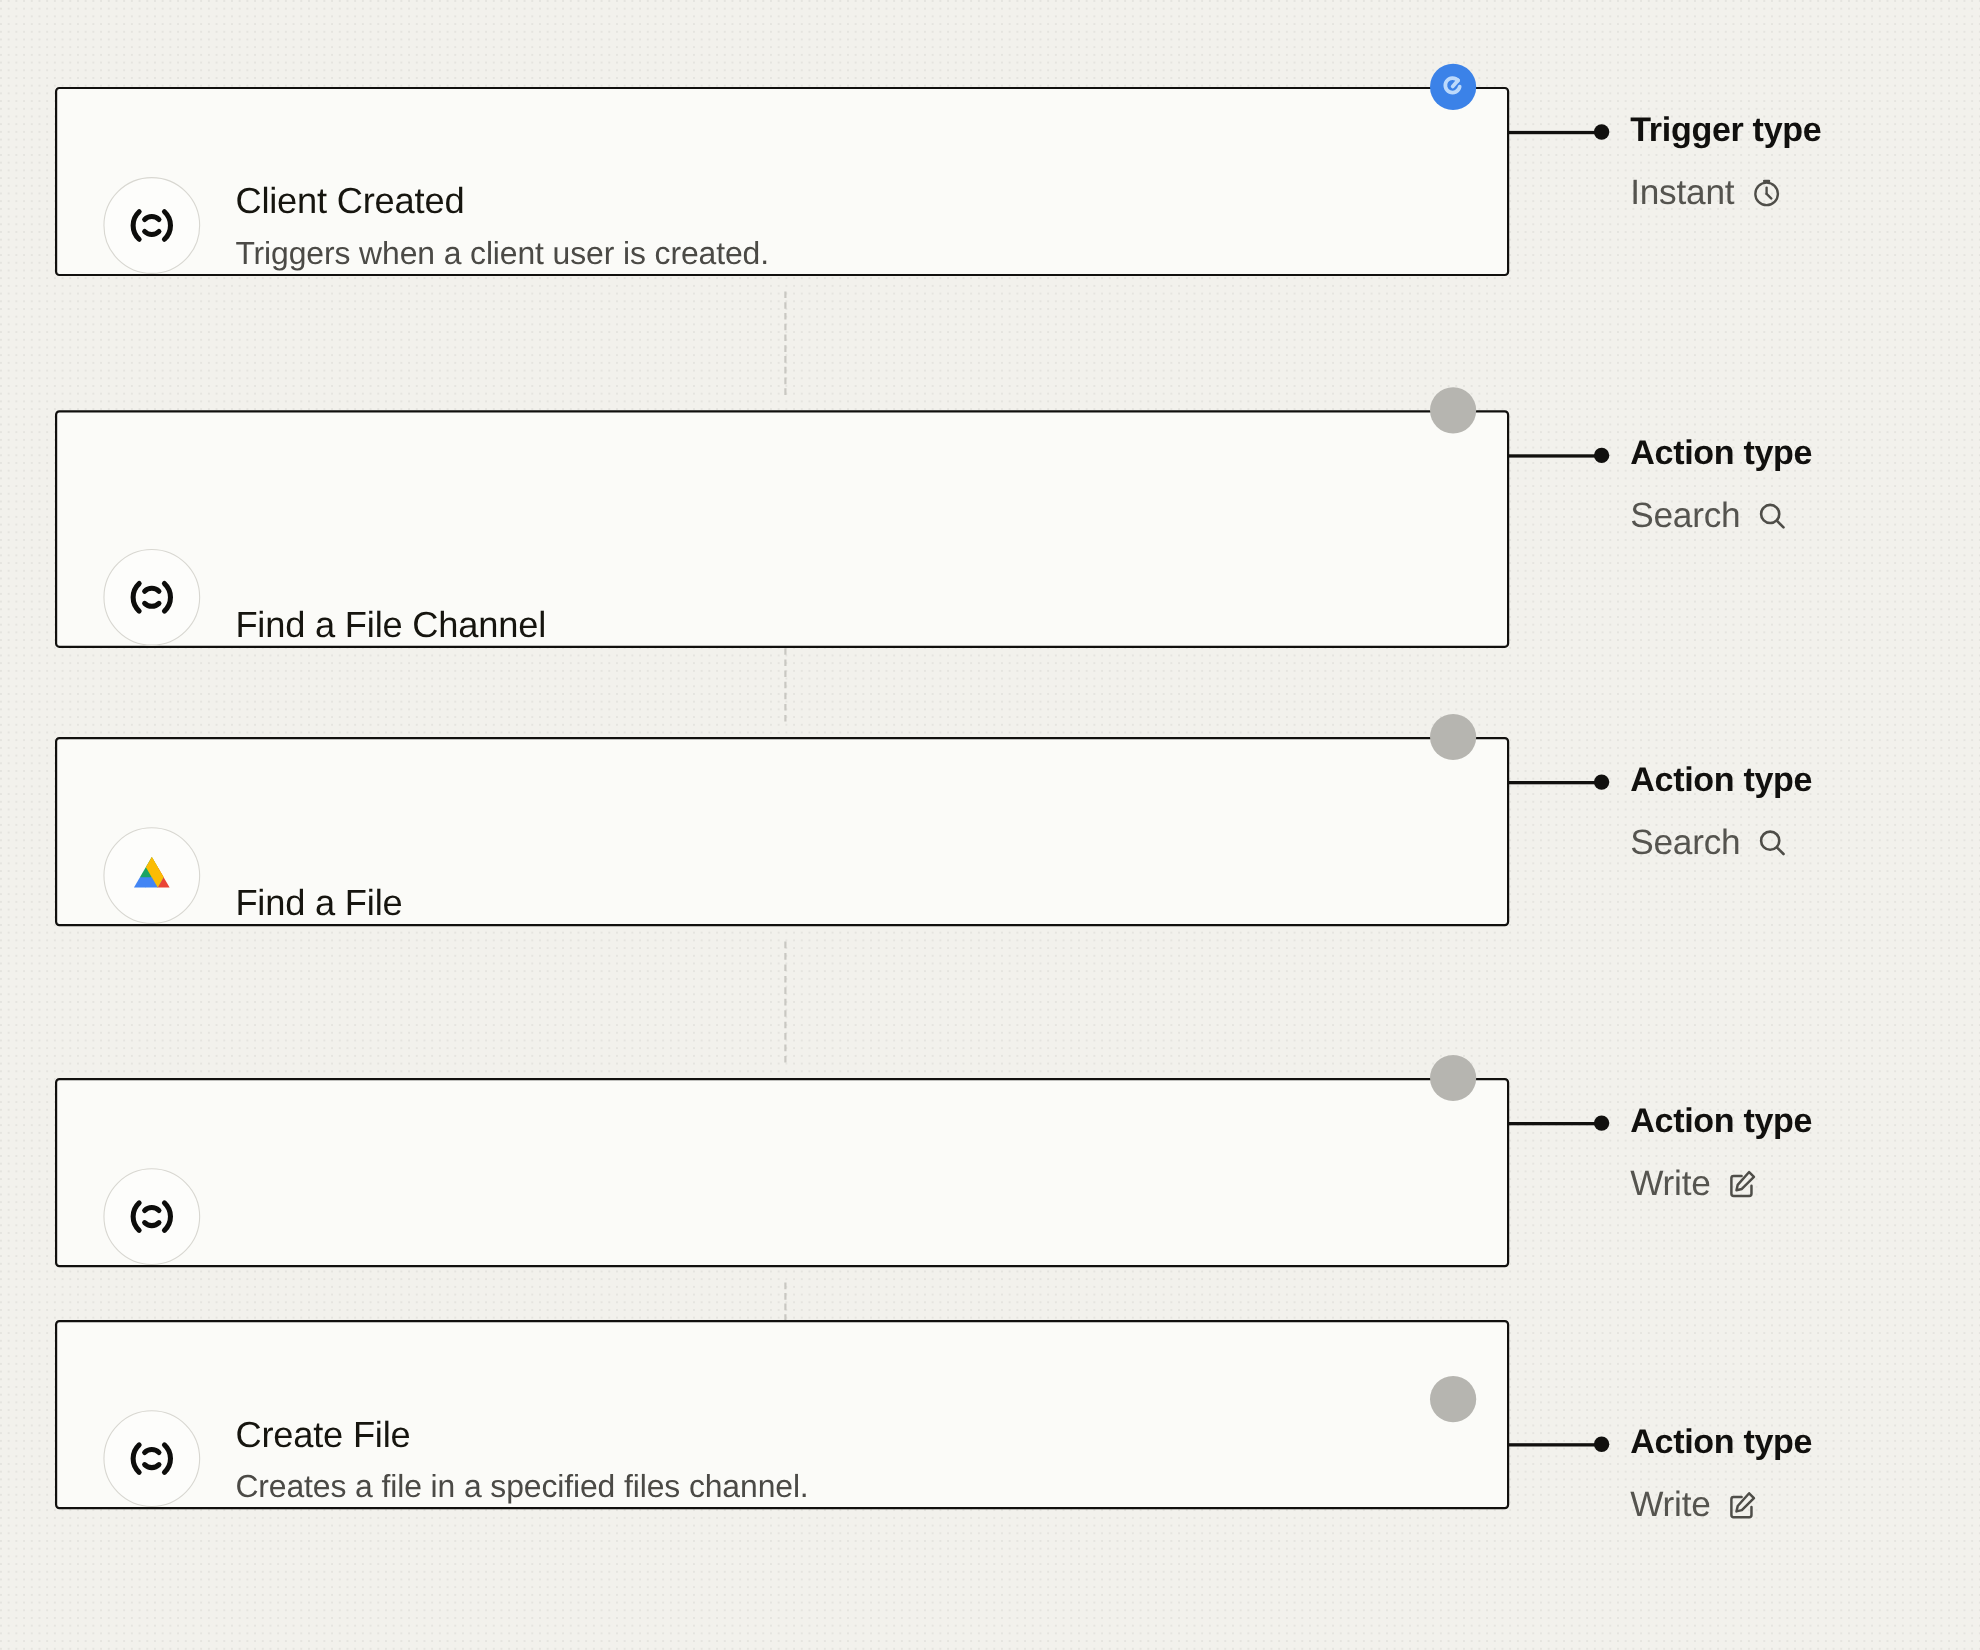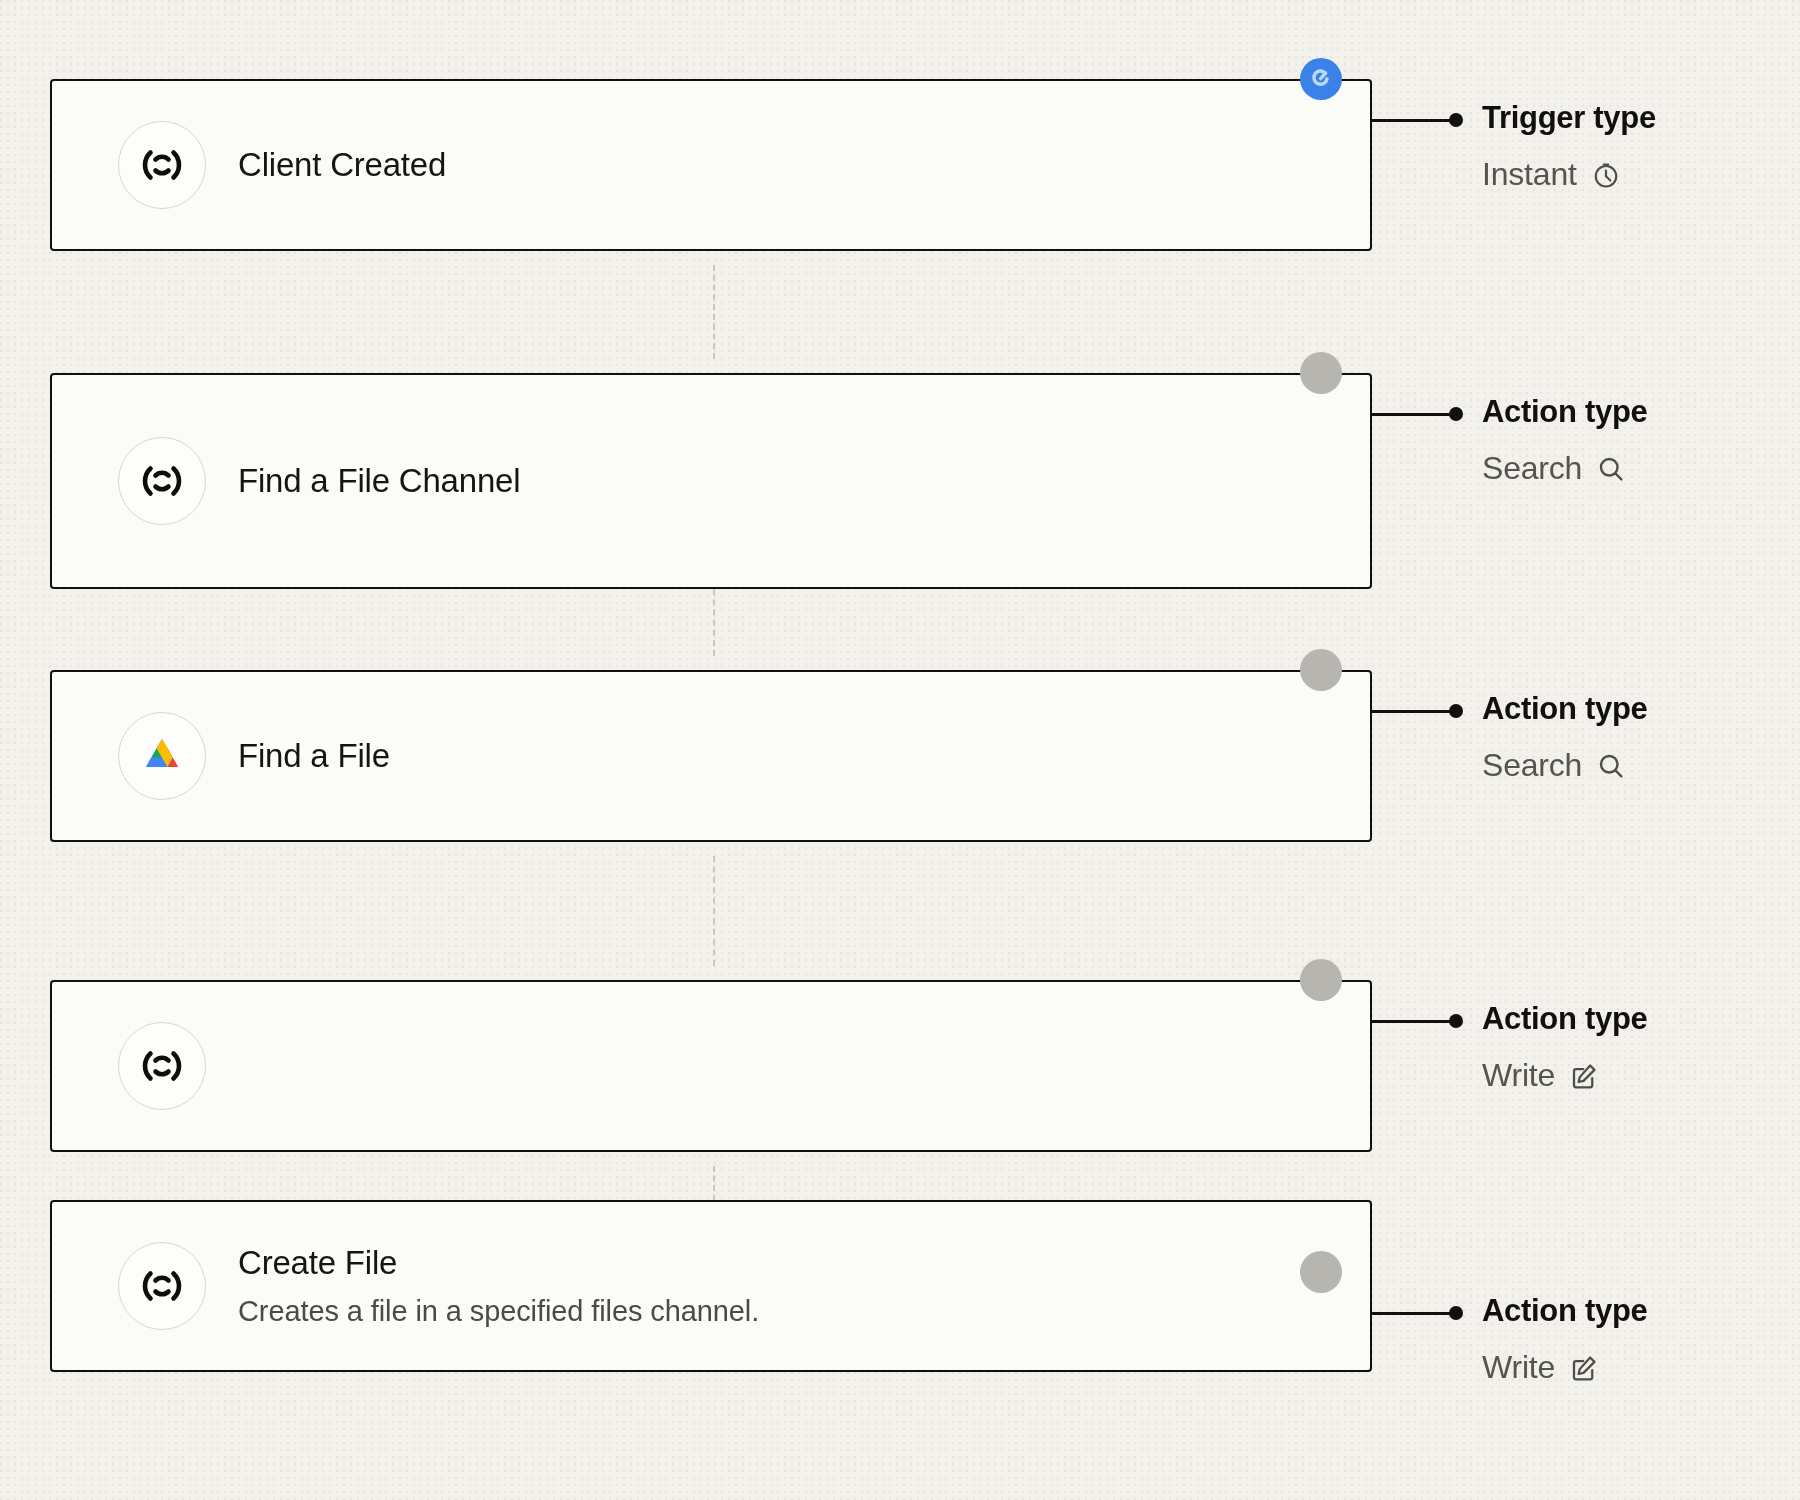--- a/index.html
+++ b/index.html
@@ -36,22 +36,22 @@
   
   .card {
     position: absolute;
     left: 50px;
     width: 1322px;
     box-sizing: border-box;
     background: #fbfbf8;
     border: 2px solid #11100e;
     border-radius: 4px;
     display: flex;
-    align-items: center;
-    padding-left: 66px;
+    align-items: flex-end;
+    padding-left: 42px;
   }
 
   .card-icon {
     flex: 0 0 auto;
     width: 86px;
     height: 86px;
     border-radius: 50%;
     border: 1.5px solid #d8d7d1;
     background: #fdfdfb;
     display: flex;
@@ -147,20 +147,21 @@
           <g fill="none" stroke="#0d0d0b" stroke-width="4.6" stroke-linecap="round">
             <path d="M15.5 14.5 A 17 17 0 0 0 15.5 39.5"></path>
             <path d="M38.5 14.5 A 17 17 0 0 1 38.5 39.5"></path>
             <path d="M20.5 21.5 A 9.2 9.2 0 0 1 33.5 21.5"></path>
             <path d="M20.5 32.5 A 9.2 9.2 0 0 0 33.5 32.5"></path>
           </g>
         </svg>
       </div>
       <div class="card-text">
         <div class="card-title">Client Created</div>
+        <div class="card-desc">Triggers when a client user is created.</div>
       </div>
     </div>
     <div class="node-dot trigger" style="left:1300px;top:58px;">
       <svg width="26" height="26" viewBox="0 0 26 26">
         <path d="M17.5 7.2 A 6.6 6.6 0 1 0 19 12.8" fill="none" stroke="#bcd9fb" stroke-width="3.4" stroke-linecap="round"></path>
         <path d="M17.6 7.0 L12.6 12.6" fill="none" stroke="#bcd9fb" stroke-width="3.4" stroke-linecap="round"></path>
       </svg>
     </div>
     <div class="ann-leader" style="left:1370px;top:119px;width:86px;"></div>
     <div class="ann-bullet" style="left:1449px;top:113px;"></div>

